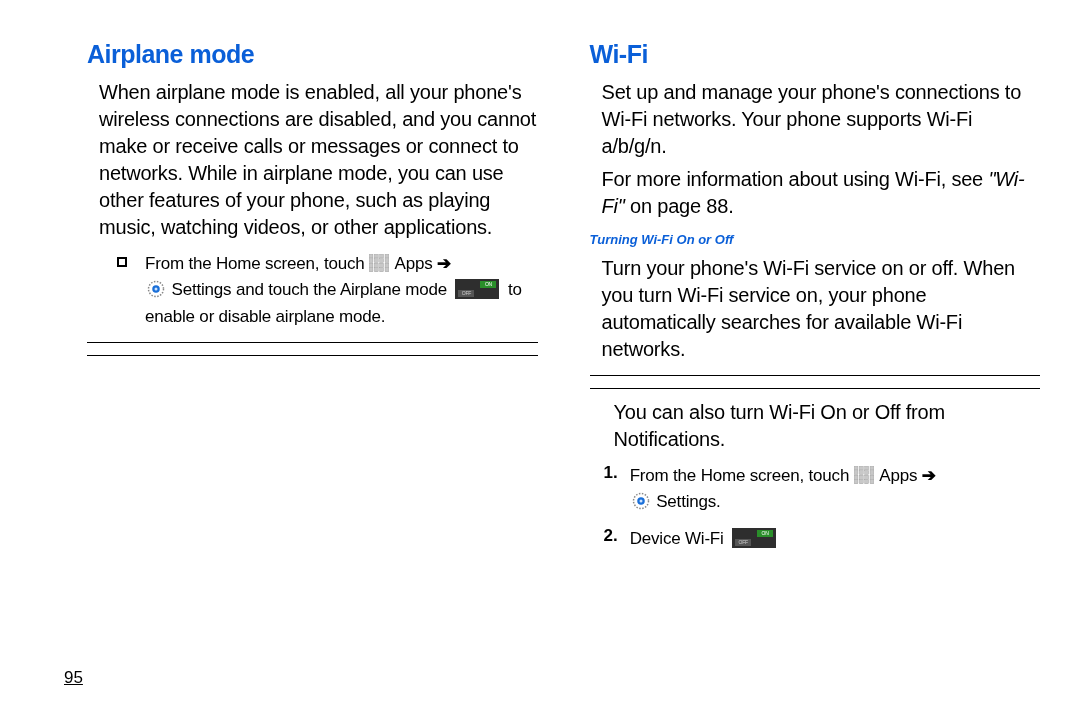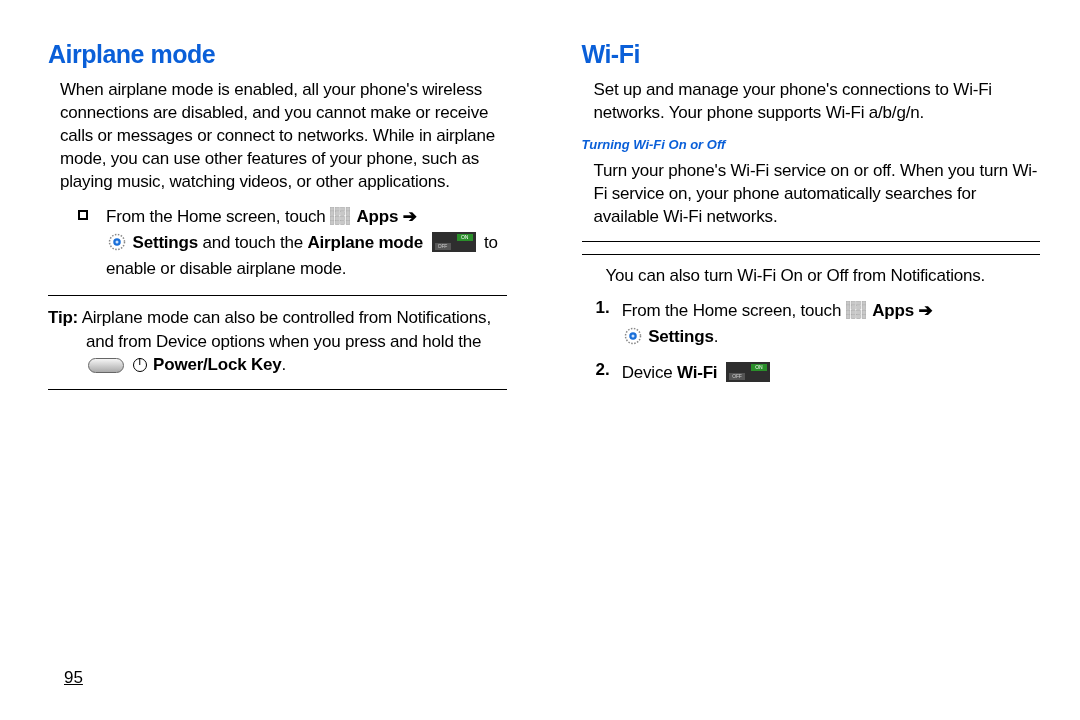--- a/index.html
+++ b/index.html
@@ -7,21 +7,22 @@
       width: 1080px;
       height: 720px;
       background: #fff;
       font-family: Arial, Helvetica, sans-serif;
       color: #000;
       position: relative;
     }
     .page {
       display: flex;
       padding: 40px 40px 20px 48px;
-      gap: 75px;
+      gap: 52px;
+      margin-left: 39px;
     }
     .col {
       width: 470px;
     }
     h1 {
       font-family: Arial, sans-serif;
       font-weight: 900;
       color: #0a5fd8;
       font-size: 25px;
       letter-spacing: -0.5px;
@@ -29,21 +30,21 @@
     }
     h2 {
       font-family: Arial, sans-serif;
       font-weight: bold;
       font-style: italic;
       color: #0a5fd8;
       font-size: 13px;
       margin: 12px 0 8px 0;
     }
     p {
-      font-size: 17px;
+      font-size: 20px;
       line-height: 1.35;
       letter-spacing: -0.2px;
       margin-bottom: 6px;
     }
     .indented {
       margin-left: 12px;
     }
     .bullet-block {
       display: flex;
       margin-top: 10px;
@@ -68,21 +69,21 @@
       margin: 12px 0 10px 0;
     }
     .tip {
       font-size: 17px;
       line-height: 1.4;
       letter-spacing: -0.2px;
       padding-left: 38px;
       text-indent: -38px;
     }
     .tip-label { font-weight: bold; }
-    .bold { font-weight: bold; }
+    .bold { font-weight: normal; }
     .italic { font-style: italic; }
     .apps-icon {
       display: inline-block;
       width: 20px;
       height: 18px;
       vertical-align: -3px;
       margin: 0 2px 0 0;
     }
     .apps-icon rect { fill: #c8c8c8; stroke: #888; stroke-width: 0.3; }
     .settings-icon {
@@ -235,34 +236,30 @@
         <span class="bold">Settings</span>
         <span> and touch the </span>
         <span class="bold">Airplane mode</span>
         <span class="toggle-icon"><span class="toggle-on">ON</span><span class="toggle-off">OFF</span></span>
         <span> to enable or disable airplane mode.</span>
       </div>
     </div>
 
     <hr class="divider">
 
-    <p class="tip">
-      <span class="tip-label">Tip:</span>
-      <span>Airplane mode can also be controlled from Notifications, and from Device options when you press and hold the </span>
-      <span class="power-key-icon"></span>
-      <span class="power-circle-icon"></span>
-      <span class="bold">Power/Lock Key</span><span>.</span>
-    </p>
 
     <hr class="divider">
   </div>
 
   <div class="col">
     <h1>Wi-Fi</h1>
     <p class="indented">Set up and manage your phone's connections to Wi-Fi networks. Your phone supports Wi-Fi a/b/g/n.</p>
+    <p class="indented">
+      <span>For more information about using Wi-Fi, see </span><span class="italic">"Wi-Fi"</span><span> on page 88.</span>
+    </p>
 
     <h2>Turning Wi-Fi On or Off</h2>
     <p class="indented">Turn your phone's Wi-Fi service on or off. When you turn Wi-Fi service on, your phone automatically searches for available Wi-Fi networks.</p>
 
     <hr class="divider">
 
 
     <hr class="divider">
 
     <p class="after-divider">You can also turn Wi-Fi On or Off from Notifications.</p>

